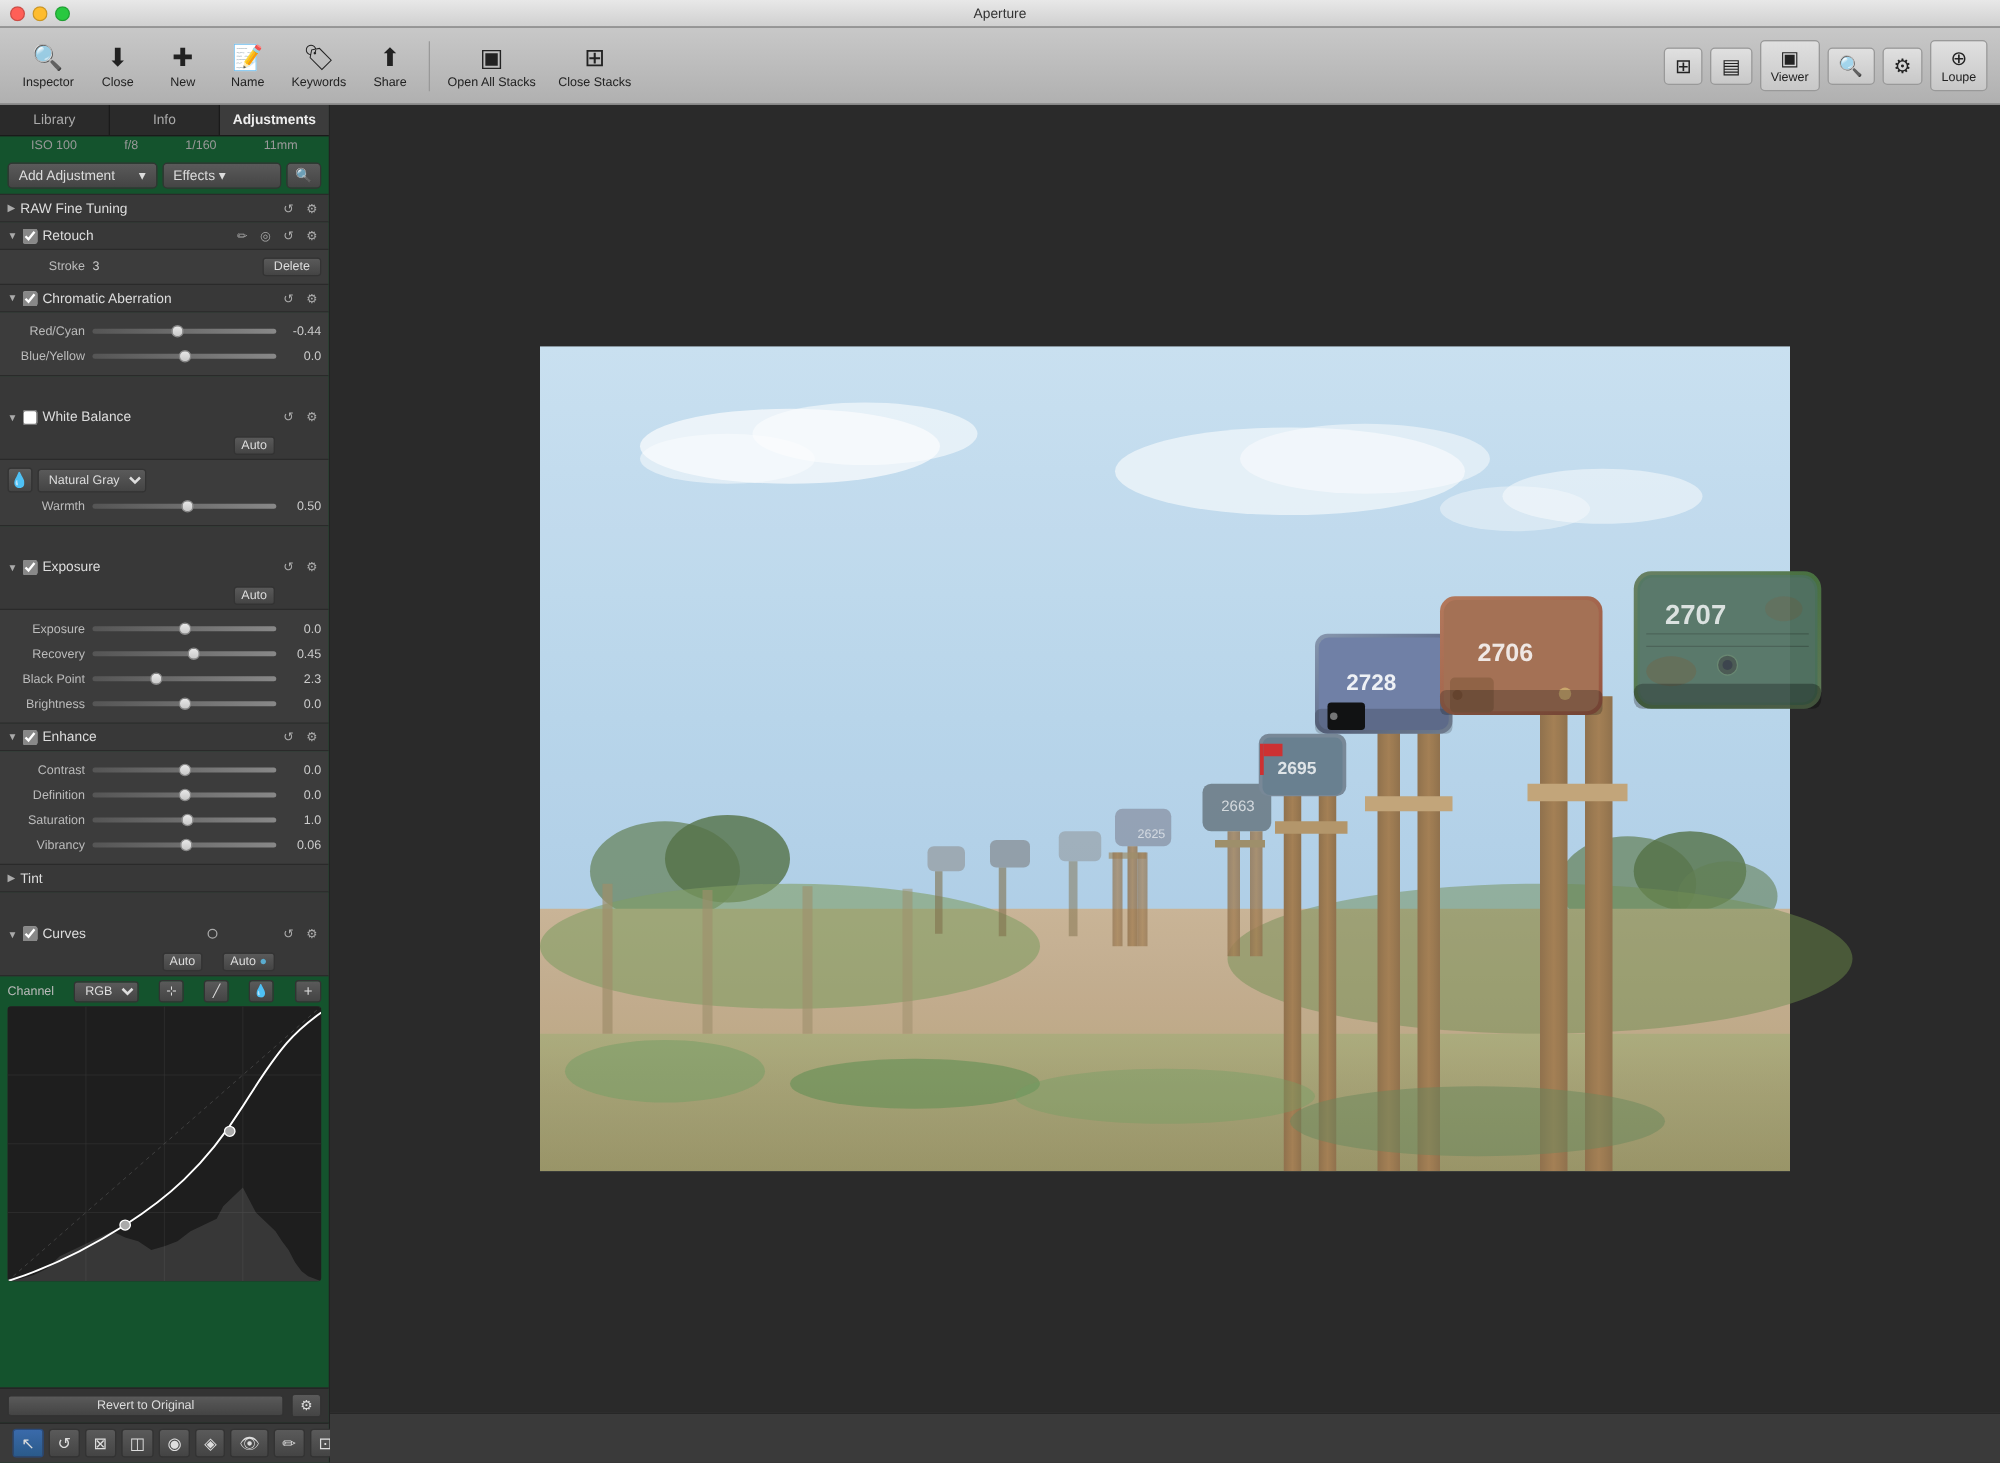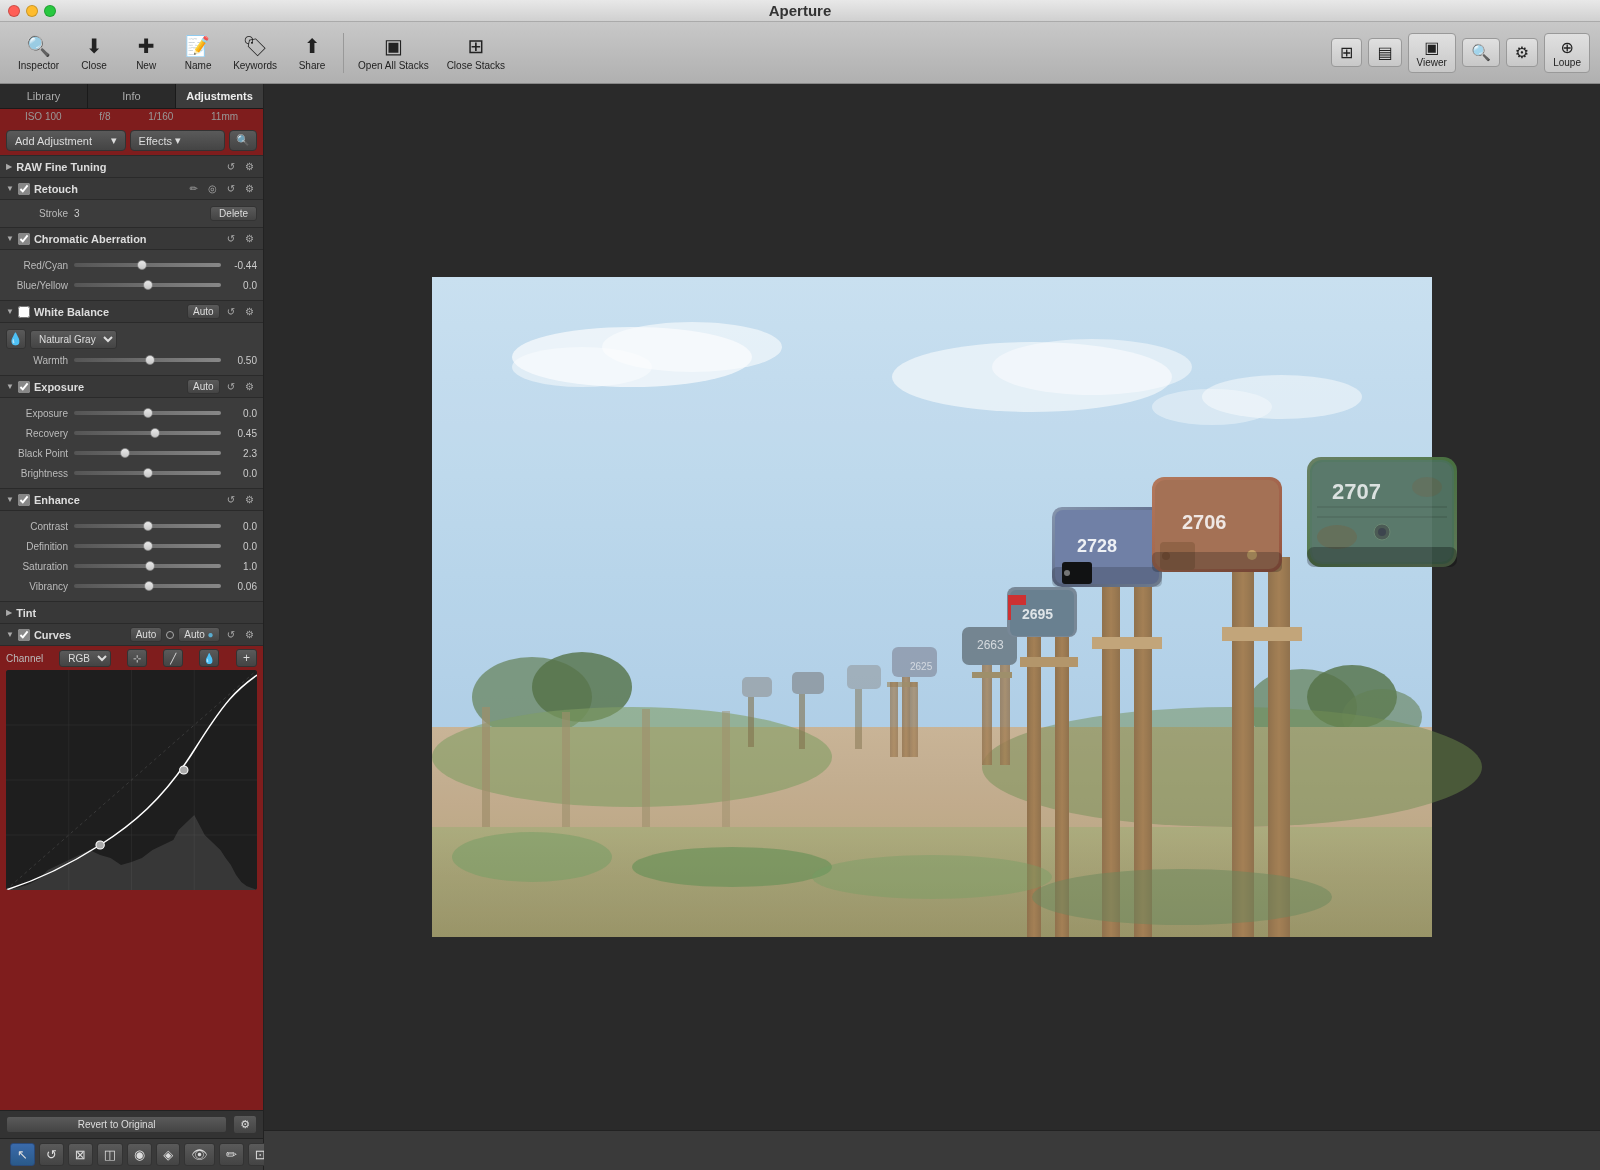--- a/index.html
+++ b/index.html
@@ -31,23 +31,23 @@
     }
     .window-btn {
       width: 12px; height: 12px;
       border-radius: 50%;
       border: 1px solid rgba(0,0,0,0.2);
     }
     .btn-close { background: #ff5f57; }
     .btn-min { background: #febc2e; }
     .btn-max { background: #28c840; }
     .title-bar-text {
-      font-size: 15px;
+      font-size: 11px;
       color: #333;
-      font-weight: 700;
+      font-weight: 400;
     }
 
     
     .toolbar {
       background: linear-gradient(to bottom, #c8c8c8, #b0b0b0);
       height: 62px;
       display: flex;
       align-items: center;
       padding: 0 10px;
       border-bottom: 1px solid #888;
@@ -100,21 +100,21 @@
 
     
     .main-layout {
       display: flex;
       height: calc(1170px - 22px - 62px);
     }
 
     
     .left-panel {
       width: 264px;
-      background: #7f1d1d;
+      background: #14532d;
       border-right: 1px solid #222;
       display: flex;
       flex-direction: column;
       flex-shrink: 0;
     }
 
     
     .panel-tabs {
       display: flex;
       background: #2a2a2a;
@@ -236,21 +236,21 @@
       color: #aaa;
       margin-right: 4px;
     }
     .section-checkbox {
       width: 12px; height: 12px;
       margin-right: 4px;
       accent-color: #888;
     }
     .section-title {
       font-size: 11px;
-      font-weight: 700;
+      font-weight: 400;
       color: #ddd;
       flex: 1;
     }
     .section-actions {
       display: flex;
       gap: 4px;
       align-items: center;
     }
     .section-action-btn {
       font-size: 10px;
@@ -261,20 +261,21 @@
       padding: 1px 3px;
     }
     .auto-btn {
       background: linear-gradient(to bottom, #5a5a5a, #444);
       border: 1px solid #333;
       color: #ddd;
       border-radius: 3px;
       padding: 1px 5px;
       font-size: 10px;
       cursor: pointer;
+      margin-top: 45px;
     }
 
     
     .section-content {
       padding: 4px 6px;
       background: #3c3c3c;
       border-bottom: 1px solid #2a2a2a;
     }
 
     

